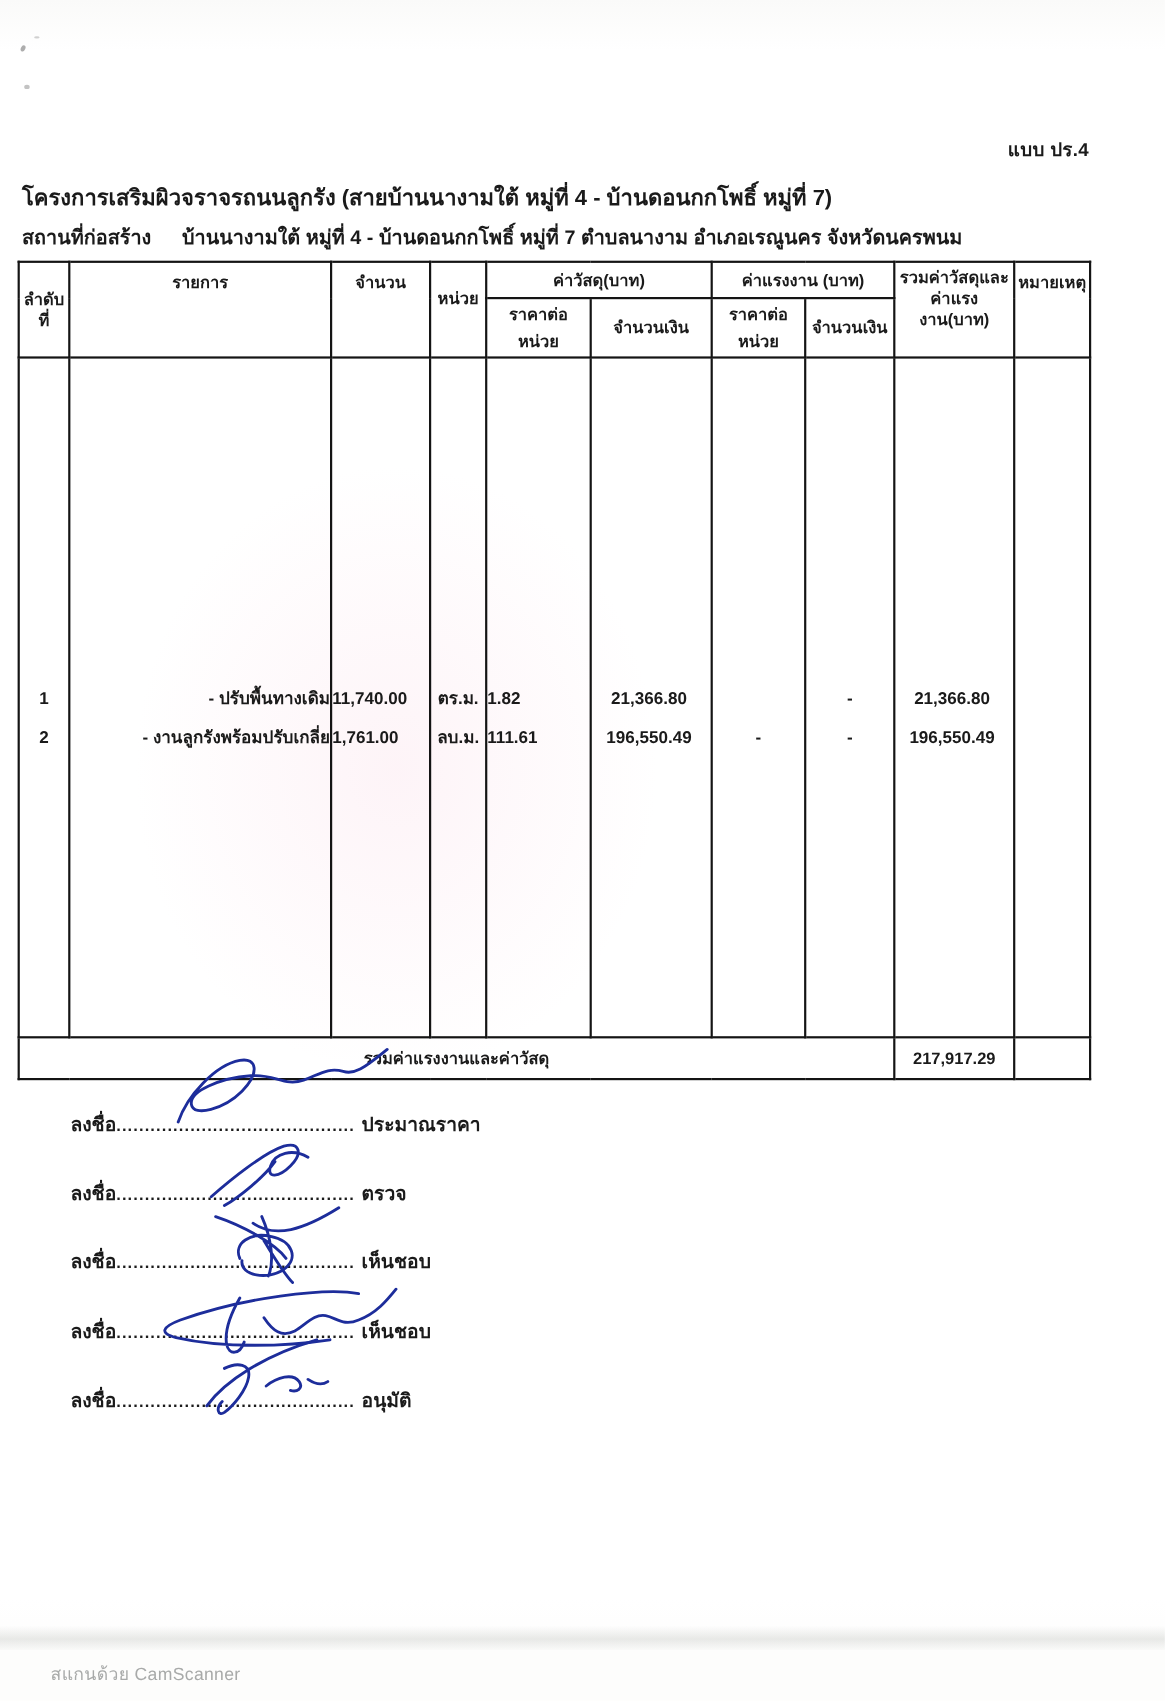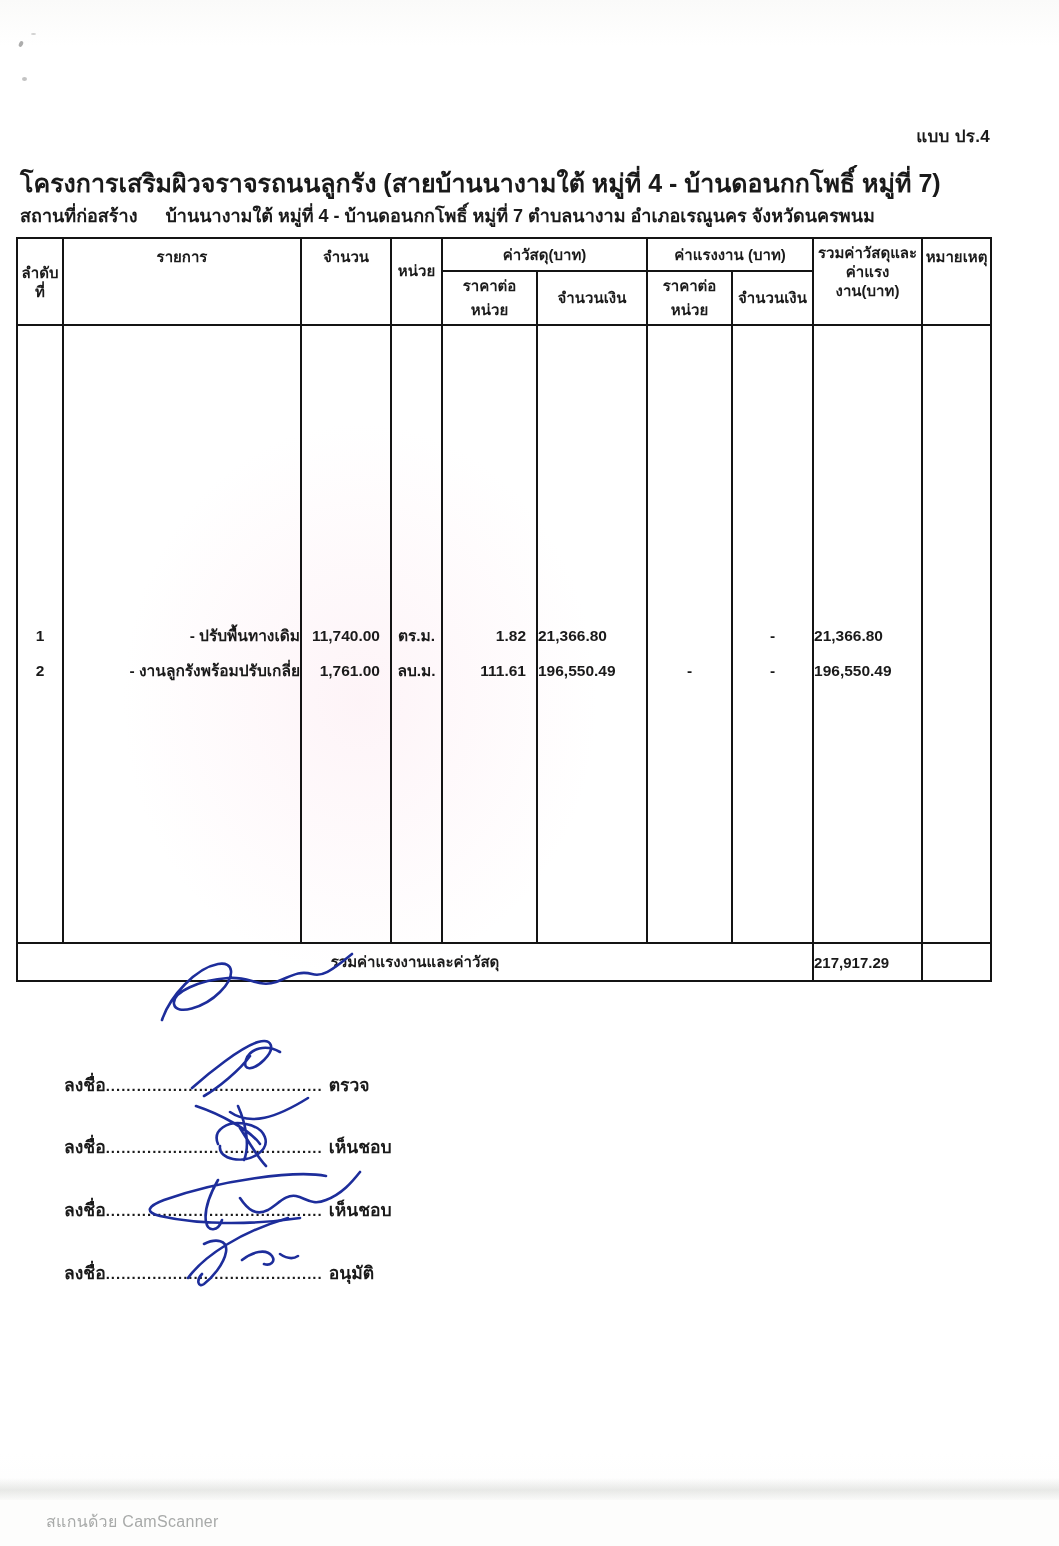--- a/index.html
+++ b/index.html
@@ -25,21 +25,21 @@
   .speck1 { left: 19px; top: 41px; width: 4px; height: 6px; transform: rotate(25deg); }
   .speck2 { left: 31px; top: 33px; width: 5px; height: 2px; opacity: .3; }
   .speck3 { left: 22px; top: 77px; width: 5px; height: 4px; opacity: .4; }
 
   .form-code {
     position: absolute; top: 122px; right: 69px;
     font-size: 17px; font-weight: bold; letter-spacing: .3px;
   }
   .title-1 {
     position: absolute; left: 20px; top: 163px; width: 1010px;
-    font-size: 25px; font-weight: bold;
+    font-size: 20px; font-weight: bold;
   }
   .title-2 {
     position: absolute; left: 20px; top: 201px; width: 1010px;
     font-size: 18px; font-weight: bold;
   }
   .title-2 .loc-label { margin-right: 28px; }
 
   table.estimate {
     position: absolute; left: 16px; top: 237px;
     width: 974px; border-collapse: collapse; table-layout: fixed;
@@ -53,26 +53,26 @@
   table.estimate thead th { text-align: center; padding: 2px 2px; }
   .h-two-line { line-height: 19px; }
   tr.hrow1 th { height: 33px; }
   tr.hrow2 th { height: 31px; font-weight: bold; }
   td.bodycell {
     height: 618px; vertical-align: top; padding-top: 38px;
     font-weight: normal;
   }
   .cell-line { height: 35px; line-height: 35px; font-size: 15.5px; white-space: nowrap; }
   .al-l { text-align: right; padding-left: 11px; }
-  .al-r { text-align: right; padding-right: 10px; }
-  .al-rr { text-align: left; padding-right: 4px; }
+  .al-r { padding-right: 10px; }
+  .al-rr { text-align: center; padding-right: 4px; }
   .al-c { text-align: center; }
   td.totcell { height: 38px; font-size: 16px; }
   td.tot-label { text-align: center; font-weight: bold; }
-  td.tot-value { text-align: left; font-weight: normal; font-size: 15.5px; }
+  td.tot-value { text-align: center; font-weight: normal; font-size: 15.5px; }
 
   .sig-line {
     position: absolute; left: 64px; width: 440px; height: 30px;
     font-size: 17.5px; font-weight: bold; white-space: nowrap;
   }
   .sig-dots {
     font-weight: bold; letter-spacing: 1px; font-size: 15px; color: #1b1b1b;
   }
   .sig-role { margin-left: 6px; }
   svg.sig-ink { position: absolute; left: 100px; top: 948px; pointer-events: none; }
@@ -193,20 +193,23 @@
         </td>
       </tr>
       <tr>
         <td class="totcell tot-label" colspan="8">รวมค่าแรงงานและค่าวัสดุ</td>
         <td class="totcell tot-value">217,917.29</td>
         <td class="totcell"></td>
       </tr>
     </tbody>
   </table>
 
+  <div class="sig-line" style="top:1008px;">
+    <span>ลงชื่อ</span><span class="sig-dots">..........................................</span><span class="sig-role">ประมาณราคา</span>
+  </div>
   <div class="sig-line" style="top:1071px;">
     <span>ลงชื่อ</span><span class="sig-dots">..........................................</span><span class="sig-role">ตรวจ</span>
   </div>
   <div class="sig-line" style="top:1133px;">
     <span>ลงชื่อ</span><span class="sig-dots">..........................................</span><span class="sig-role">เห็นชอบ</span>
   </div>
   <div class="sig-line" style="top:1196px;">
     <span>ลงชื่อ</span><span class="sig-dots">..........................................</span><span class="sig-role">เห็นชอบ</span>
   </div>
   <div class="sig-line" style="top:1259px;">

